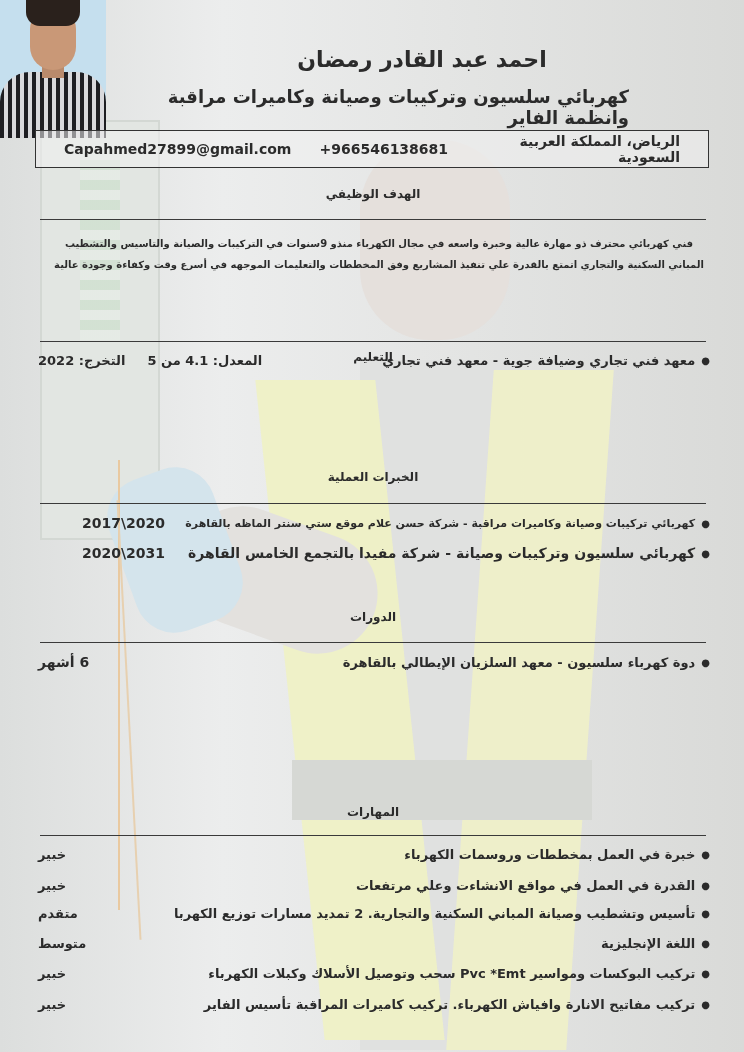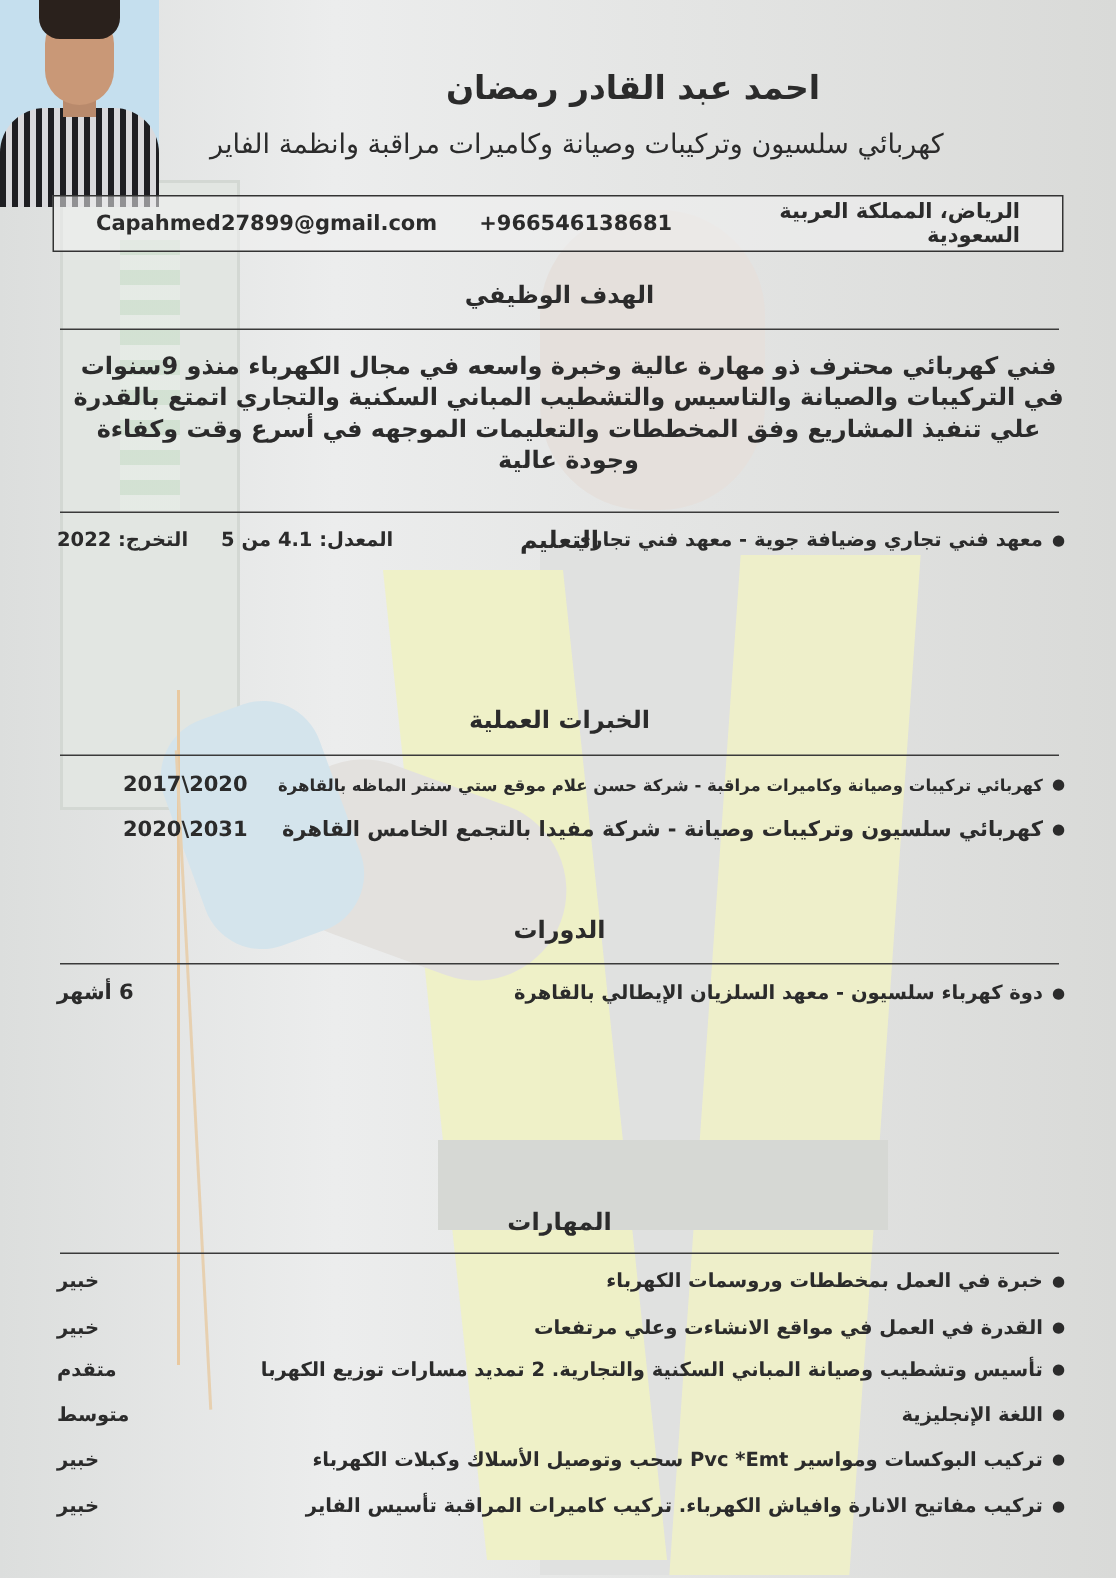--- a/index.html
+++ b/index.html
@@ -28,32 +28,32 @@
   .content { position: absolute; inset: 0; z-index: 1; }
 
   .photo { position:absolute; left:0; top:0; width:106px; height:138px; background:#c5dfee; overflow:hidden; }
   .photo .hair { position:absolute; left:26px; top:0; width:54px; height:26px; background:#2a211c; border-radius:0 0 14px 14px; }
   .photo .face { position:absolute; left:30px; top:8px; width:46px; height:62px; border-radius:22px 22px 24px 24px; background:#c99877; }
   .photo .neck { position:absolute; left:42px; top:64px; width:22px; height:14px; background:#b98a6c; }
   .photo .shirt { position:absolute; left:0; top:72px; width:106px; height:70px; border-radius:30px 30px 0 0;
     background: repeating-linear-gradient(90deg,#1e1e22 0 4px,#d9d9dc 4px 8px); }
 
   .name { position:absolute; left:110px; right:10px; top:47px; text-align:center; direction: rtl; font-size:22px; font-weight:bold; color:#2b2b2b; }
-  .subtitle { position:absolute; left:110px; right:115px; top:86px; text-align:right; direction: rtl; font-size:18px; font-weight:normal; color:#2b2b2b; }
+  .subtitle { position:absolute; left:110px; right:115px; top:86px; text-align:right; direction: rtl; font-size:18px; font-weight:bold; color:#2b2b2b; }
 
   .contact { position:absolute; left:35px; top:130px; width:674px; height:38px; border:1.5px solid #333; background:rgba(240,240,240,.55);
     display:flex; align-items:center; direction: rtl; padding: 0 28px; font-size:14px; font-weight:bold; color:#2b2b2b; }
   .contact .loc { margin-left: 50px; }
   .contact .phone { margin-left: 28px; direction: ltr; }
   .contact .email { direction: ltr; }
 
-  .section-title { position:absolute; left:40px; width:666px; text-align:center; direction: rtl; font-size:16px; font-weight:bold; color:#2b2b2b; }
+  .section-title { position:absolute; left:40px; width:666px; text-align:center; direction: rtl; font-size:12px; font-weight:bold; color:#2b2b2b; }
   .rule { position:absolute; left:40px; width:666px; height:1px; background:#3a3a3a; }
 
-  .objective { position:absolute; left:48px; width:662px; top:233px; direction: rtl; text-align:center; font-size:16px; font-weight:bold; line-height:21px; color:#2b2b2b; }
+  .objective { position:absolute; left:48px; width:662px; top:233px; direction: rtl; text-align:center; font-size:10px; font-weight:bold; line-height:21px; color:#2b2b2b; }
 
   .row { position:absolute; left:38px; width:672px; display:flex; justify-content:space-between; align-items:center; direction: rtl; font-weight:bold; color:#2b2b2b; }
   .row .main { display:flex; align-items:center; }
   .row .bullet { margin-left:6px; font-size:10px; }
   .row .side { direction: rtl; }
   .f13 { font-size:13px; }
   .f12 { font-size:11px; }
   .f14 { font-size:14px; }
   .edu-meta { display:flex; direction: rtl; gap: 22px; font-size:13px; }
   .ltr { direction: ltr; unicode-bidi: embed; margin-left: 44px; }

